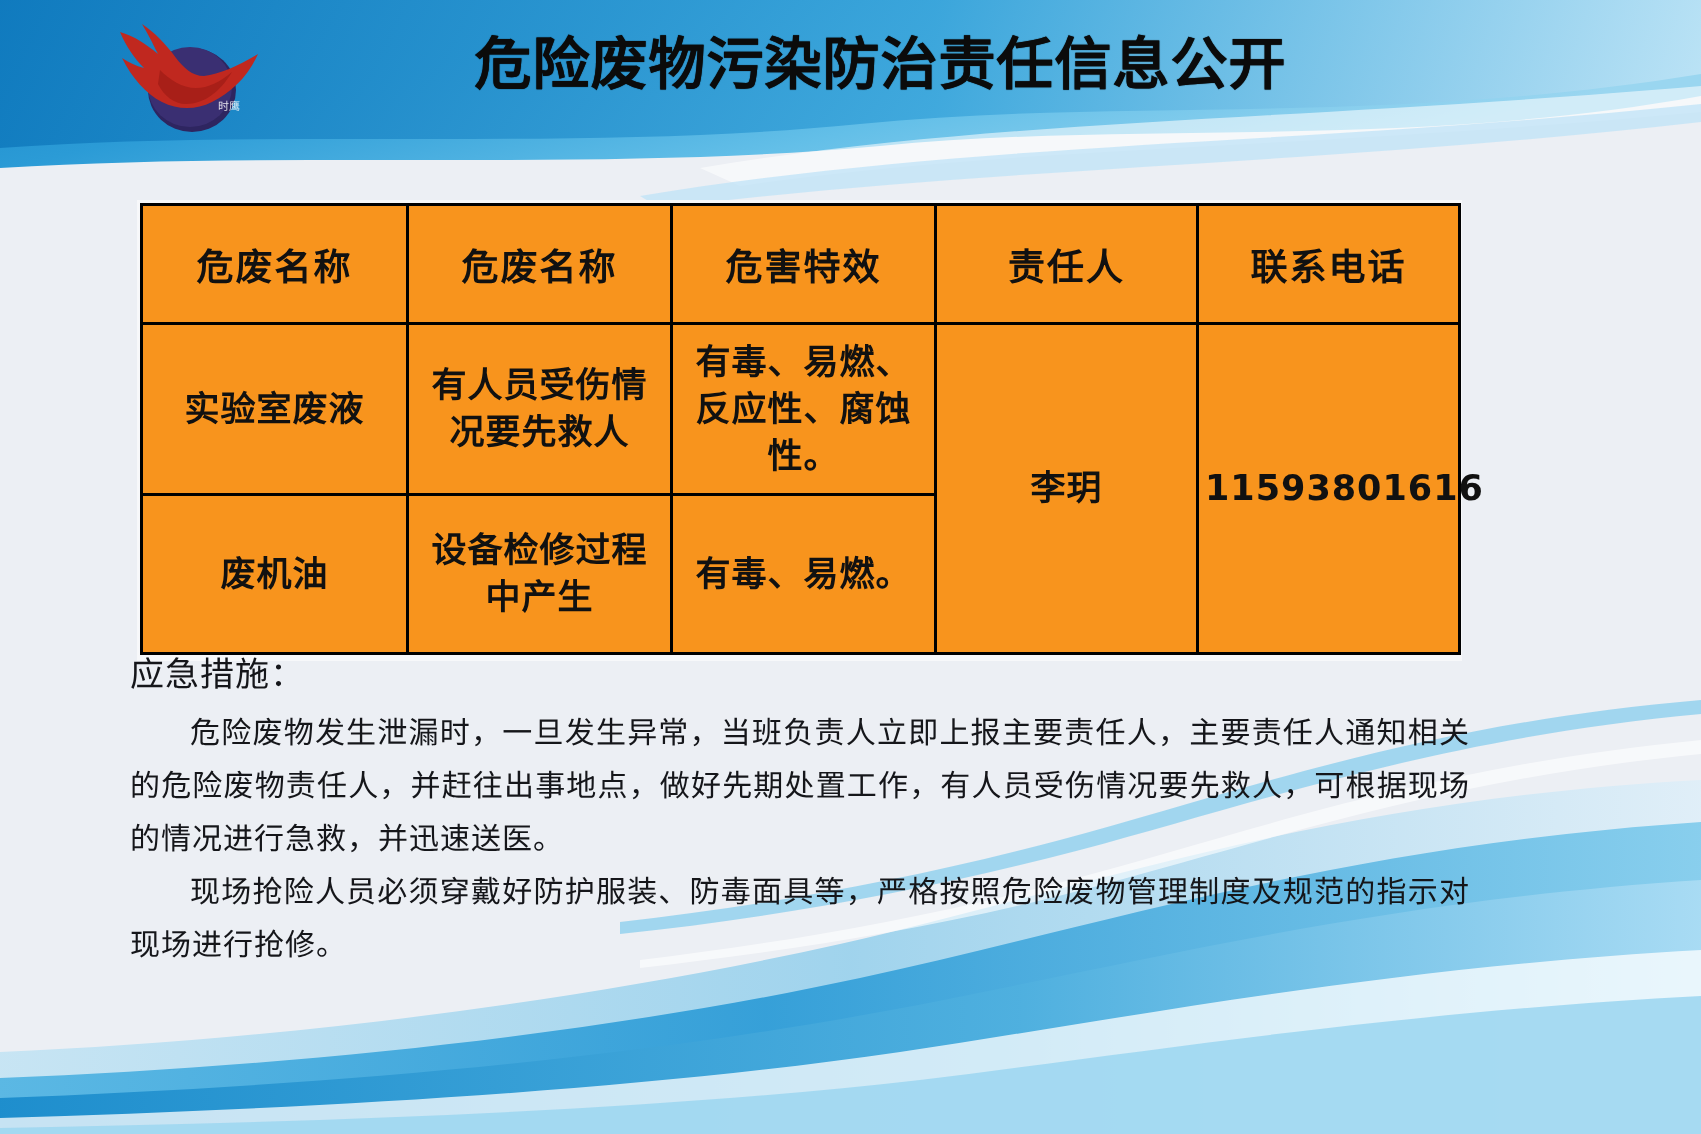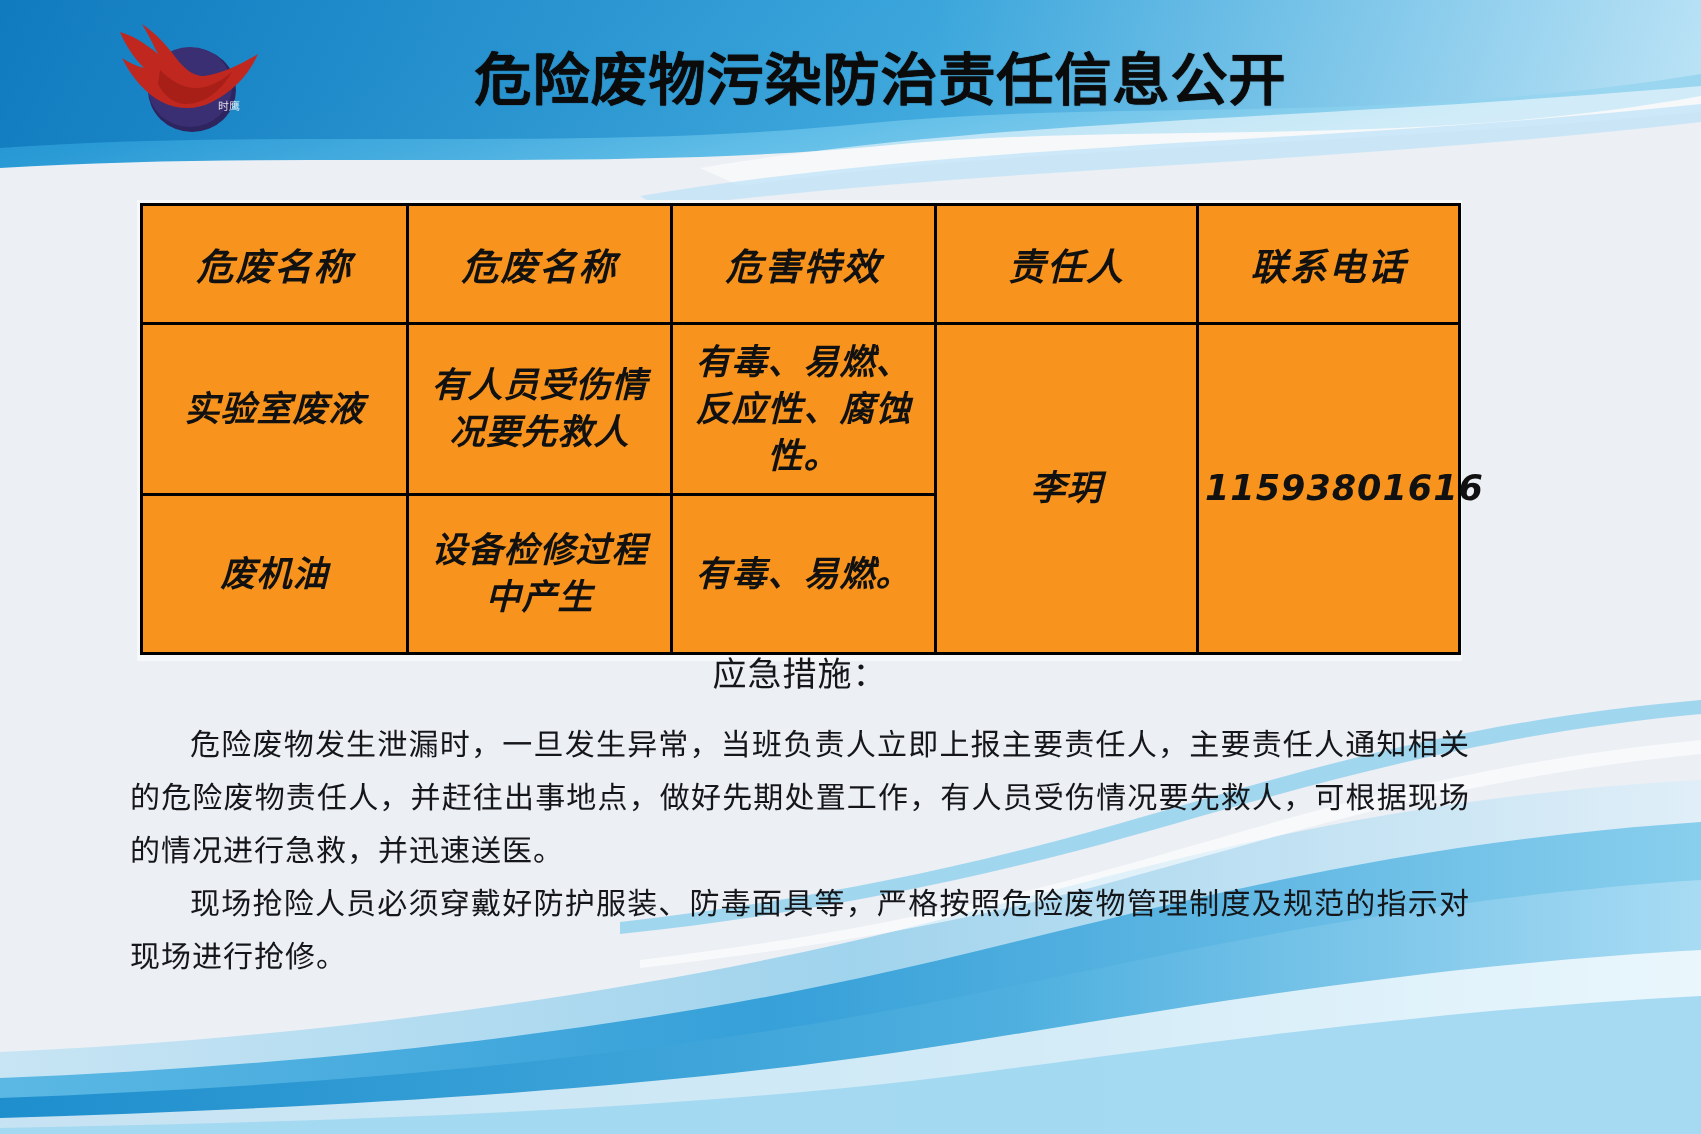--- a/index.html
+++ b/index.html
@@ -46,21 +46,21 @@
     position: absolute;
     left: 108px;
     top: 18px;
     width: 170px;
     height: 118px;
   }
 
   .title {
     position: absolute;
     left: 0;
-    top: 48px;
+    top: 32px;
     width: 1701px;
     text-align: center;
     padding-left: 60px;
     box-sizing: border-box;
     font-family: "DejaVu Sans", "Liberation Sans", sans-serif;
     font-weight: bold;
     font-size: 57px;
     line-height: 64px;
     letter-spacing: 1px;
     color: #0b0b0b;
@@ -77,21 +77,20 @@
     background: #f7f8fa;
     padding: 3px 4px 6px 3px;
     box-sizing: border-box;
   }
 
   table.hw-table {
     border-collapse: collapse;
     width: 1318px;
     table-layout: fixed;
     background: #a3a3a3;
-    font-style: italic;
   }
 
   table.hw-table td,
   table.hw-table th {
     border: 3px solid #000000;
     background: #f8941d;
     color: #111111;
     text-align: center;
     vertical-align: middle;
     font-family: "DejaVu Sans", "Liberation Sans", sans-serif;
@@ -139,24 +138,23 @@
     top: 648px;
     width: 1340px;
     color: #15161a;
     font-family: "DejaVu Serif", "Liberation Serif", serif;
     font-size: 34px;
     line-height: 52px;
     letter-spacing: 1px;
   }
 
   .body-text .heading {
-    margin: 0 0 18px 0;
+    margin: 0 0 6px 0;
     font-size: 34px;
     line-height: 52px;
-    text-align: center;
   }
 
   .body-text p.para {
     margin: 0;
     text-indent: 2em;
     text-align: justify;
     text-justify: inter-ideograph;
     font-size: 30px;
     line-height: 53px;
   }

